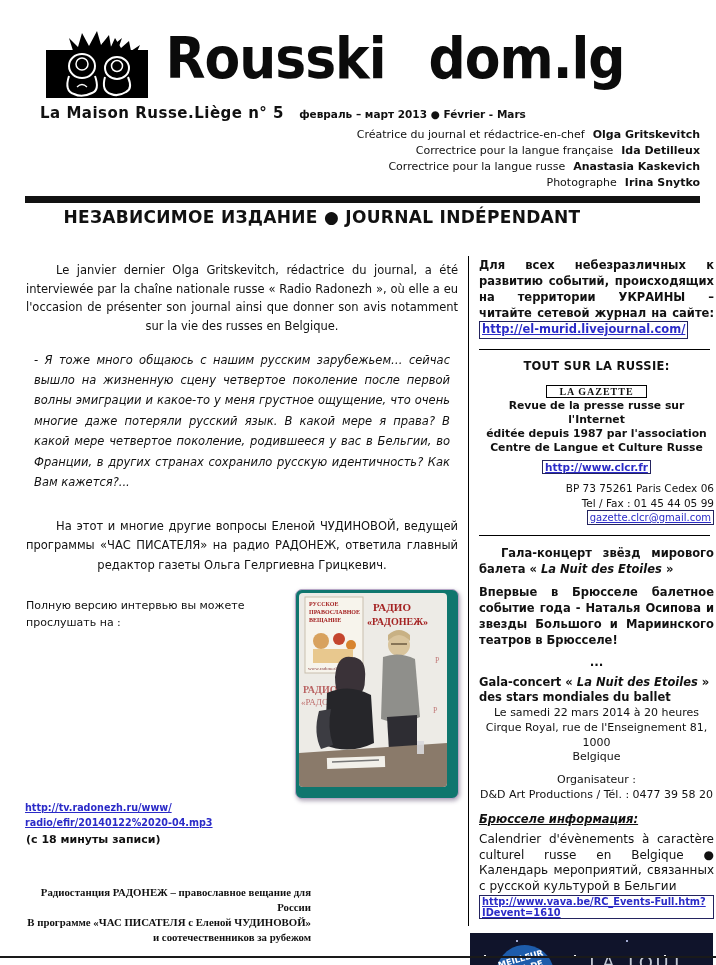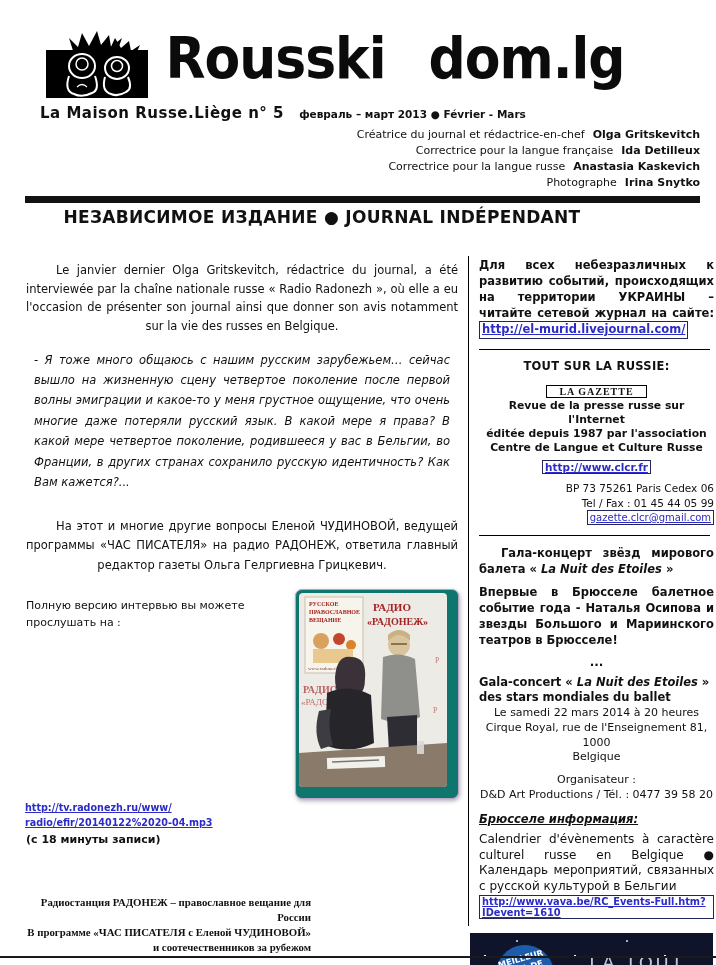--- a/index.html
+++ b/index.html
@@ -33,21 +33,21 @@
   .media{margin-top:14px;min-height:214px;}
   .photo-frame{float:right;width:156px;height:202px;border:1px solid #b7a6c6;
                border-radius:7px;padding:3px;background:#0f766e;
                box-shadow:1px 2px 4px rgba(60,40,80,.4);}
   .photo-frame svg{display:block;border-radius:4px;}
   .listen{width:276px;padding-top:8px;line-height:1.5;}
   .listen-intro{font-size:11px;}
   .listen-link{font-size:9.6px;font-weight:bold;color:#2b2bc8;text-decoration:underline;
                display:inline-block;margin-top:2px;}
   .listen-note{font-weight:bold;font-size:11px;}
-  .caption{margin-top:46px;width:286px;text-align:right;font-family:"Liberation Serif",serif;
+  .caption{margin-top:36px;width:286px;text-align:right;font-family:"Liberation Serif",serif;
            font-weight:bold;font-size:10.8px;line-height:1.4;}
   .clear{clear:both;}
 
   
   .col-right{left:468px;top:256px;width:246px;}
   .right-content{border-left:1.5px solid #000;padding:2px 0 6px 10px;}
   .right-content p{margin:0;}
   .ukr{font-weight:bold;font-size:11.5px;text-align:justify;line-height:1.38;}
   .boxlink{color:#2b2bc8;text-decoration:underline;border:1px solid #23235e;
            padding:0 2px;display:inline-block;font-weight:bold;}

